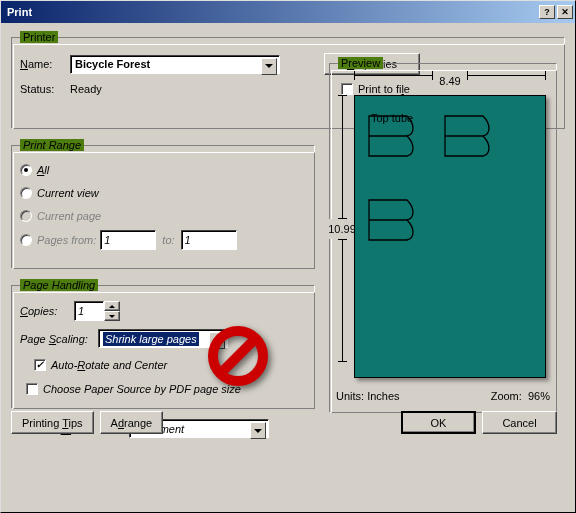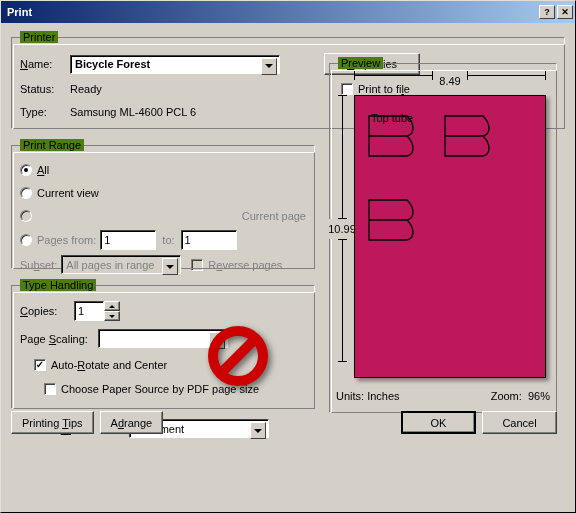--- a/index.html
+++ b/index.html
@@ -13,46 +13,46 @@
 fieldset::before { content: ""; position: absolute; inset: 1px -1px -1px 1px; border: 1px solid #fff; border-right-color:#808080; border-bottom-color:#808080; pointer-events: none; }
 legend { padding: 0 3px; background: #4d7c0f; position: relative; z-index: 1; color:#000; }
 .row { display: flex; align-items: center; margin-bottom: 5px; min-height: 18px; }
 .lbl { width: 50px; }
 .underline { text-decoration: underline; text-decoration-thickness: 1px; }
 .sunken { background: #fff; border: 1px solid #808080; border-top-color:#404040; border-left-color:#404040; border-right-color:#fff; border-bottom-color:#fff; box-shadow: inset 1px 1px 0 #000; }
 .dropdown { height: 19px; display: flex; align-items: center; padding: 0 2px 0 4px; position: relative; }
 .dropdown .ddbtn { position: absolute; right: 2px; top: 2px; width: 16px; height: 17px; background: #d4d0c8; border: 1px solid #fff; border-right-color:#404040; border-bottom-color:#404040; display:flex; align-items:center; justify-content:center; }
 .arrow-down { width: 0; height: 0; border-left: 4px solid transparent; border-right: 4px solid transparent; border-top: 4px solid #000; }
 .btn3d { background: #d4d0c8; border: 1px solid #fff; border-right-color:#404040; border-bottom-color:#404040; box-shadow: inset -1px -1px 0 #808080; display:flex; align-items:center; justify-content:center; }
-.top { display: flex; gap: 10px; }
+.top { display: flex; gap: 10px; font-style: italic; }
 .left-col { width: 304px; }
 .radiobox, .checkbox { width: 12px; height: 12px; background: #fff; border: 1px solid #808080; border-right-color:#fff; border-bottom-color:#fff; box-shadow: inset 1px 1px 0 #404040; display:inline-flex; align-items:center; justify-content:center; margin-right:5px; flex:none; }
 .radiobox { border-radius: 50%; }
 .radiobox.checked::after { content:""; width:4px; height:4px; background:#000; border-radius:50%; }
 .checkbox.checked::after { content:"✓"; font-size:10px; line-height:1; font-weight:bold; }
-.disabled { color: #808080; justify-content: space-between; }
+.disabled { color: #808080; }
 .checkbox.disabled, .radiobox.disabled, input.disabled, .dropdown.disabled { background: #d4d0c8; }
 input.txt { height: 20px; padding: 0 3px; font: inherit; outline:none; }
 .spin { display:flex; flex-direction:column; }
 .spin .btn3d { width:16px; height:10px; }
 .spin .arrow-down { border-top-width:3px;border-left-width:3px;border-right-width:3px; }
 .spin .arrow-up { width:0;height:0;border-left:3px solid transparent;border-right:3px solid transparent;border-bottom:3px solid #000; }
 .preview-box { position:absolute; right:18px; top:34px; width:228px; height:356px; }
 .preview-inner { position:absolute; left:24px; top:26px; right:10px; bottom:34px; }
 .dim-h { position:absolute; top:6px; left:24px; right:10px; height:14px; display:flex; }
 .dim-h .line { flex:1; height:1px; background:#000; position:relative; }
 .dim-h .line::before, .dim-h .line::after { content:""; position:absolute; top:-4px; width:1px; height:9px; background:#000; }
 .dim-h .line::before { left:0; } .dim-h .line::after { right:0; }
 .dim-h .val { padding:0 6px; background:#d4d0c8; }
 .dim-v { position:absolute; left:4px; top:26px; bottom:50px; width:16px; display:flex; flex-direction:column; align-items:center; }
 .dim-v .line { flex:1; width:1px; background:#000; position:relative; }
 .dim-v .line::before, .dim-v .line::after { content:""; position:absolute; left:-4px; height:1px; width:9px; background:#000; }
 .dim-v .line::before { top:0; } .dim-v .line::after { bottom:0; }
 .dim-v .val { padding:4px 0; background:#d4d0c8; }
-.page { width:100%; height:100%; background:#be185d; border:1px solid #000; box-shadow:3px 3px 4px rgba(0,0,0,0.4); display:flex; flex-direction:column; padding:18px 12px; gap:24px; }
+.page { width:100%; height:100%; background:#0f766e; border:1px solid #000; box-shadow:3px 3px 4px rgba(0,0,0,0.4); display:flex; flex-direction:column; padding:18px 12px; gap:24px; }
 .shape-row { display:flex; gap:20px; }
 .shape { width:56px; height:60px; position:relative; }
 .shape svg { width:100%; height:100%; }
 .units-row { position:absolute; bottom:10px; left:6px; right:6px; display:flex; justify-content:space-between;gap:19px; }
 .no-sign { position:absolute; width:62px; height:62px; left:206px; top:302px; z-index:5; }
 .no-sign svg { filter: drop-shadow(3px 3px 3px rgba(0,0,0,0.5)); }
 .bottom-btns { position:absolute; bottom:12px; left:10px; right:12px; display:flex; }
 .bottom-btns .btn3d { height:23px; padding:0 10px; margin-right:6px; }
 .bottom-btns .spacer { flex:1; }
 .bottom-btns .ok { width:75px; border:2px solid #000; }
@@ -86,24 +86,20 @@
         </div>
       </div>
       <div class="row">
         <span class="lbl">Status:</span>
         <span>Ready</span>
         <span style="margin-left:auto; display:flex; align-items:center; width:215px;">
           <span class="checkbox"></span>
           <span><span>Print to fi</span><span class="underline">l</span><span>e</span></span>
         </span>
       </div>
-      <div class="row">
-        <span class="lbl">Type:</span>
-        <span>Samsung ML-4600 PCL 6</span>
-      </div>
     </fieldset>
 
     <div class="top">
       <div class="left-col">
 
         <fieldset style="height:130px;">
           <legend>Print Range</legend>
           <div class="row">
             <span class="radiobox checked"></span>
             <span><span class="underline">A</span><span>ll</span></span>
@@ -116,61 +112,50 @@
             <span class="radiobox disabled"></span>
             <span>Current page</span>
           </div>
           <div class="row">
             <span class="radiobox"></span>
             <span class="disabled" style="margin-right:4px;"><span>Pa</span><span class="underline">g</span><span>es from:</span></span>
             <input class="sunken txt" style="width: 56px;" value="1">
             <span class="disabled" style="margin:0 6px;">to:</span>
             <input class="sunken txt" style="width: 56px;" value="1">
           </div>
-          <div class="row">
-            <span class="disabled" style="margin-right:4px;"><span>Su</span><span class="underline">b</span><span>set:</span></span>
-            <div class="sunken dropdown disabled" style="width:120px;">
-              <span class="disabled">All pages in range</span>
-              <div class="ddbtn">
-                  <div class="arrow-down"></div>
-                </div>
-            </div>
-            <span style="width:10px;"></span>
-            <span class="checkbox disabled"></span>
-            <span class="disabled"><span>R</span><span class="underline">e</span><span>verse pages</span></span>
-          </div>
         </fieldset>
 
         <fieldset style="height:130px;">
-          <legend>Type Handling</legend>
+          <legend>Page Handling</legend>
           <div class="row">
             <span style="width:54px;"><span class="underline">C</span><span>opies:</span></span>
             <input class="sunken txt" style="width: 30px;" value="1">
             <div class="spin">
               <div class="btn3d">
                   <div class="arrow-up"></div>
                 </div>
               <div class="btn3d">
                   <div class="arrow-down"></div>
                 </div>
             </div>
           </div>
           <div class="row" style="margin-top:8px;">
             <span style="width:78px;"><span>Page </span><span class="underline">S</span><span>caling:</span></span>
             <div class="sunken dropdown" style="width:130px;">
+              <span class="selhi">Shrink large pages</span>
               <div class="ddbtn">
                   <div class="arrow-down"></div>
                 </div>
             </div>
           </div>
           <div class="row" style="margin-top:8px; margin-left:14px;">
             <span class="checkbox checked"></span>
             <span><span>Auto-</span><span class="underline">R</span><span>otate and Center</span></span>
           </div>
-          <div class="row" style="margin-top:6px; margin-left:24px;">
+          <div class="row" style="margin-top:6px; margin-left:6px;">
             <span class="checkbox"></span>
             <span>Choose Paper Source by PDF page size</span>
           </div>
         </fieldset>
 
         <div class="row" style="margin:10px 0 0 24px;">
           <span style="width:94px;"><span>Print </span><span class="underline">W</span><span>hat:</span></span>
           <div class="sunken dropdown" style="width:140px;">
             <span>Document</span>
             <div class="ddbtn">

